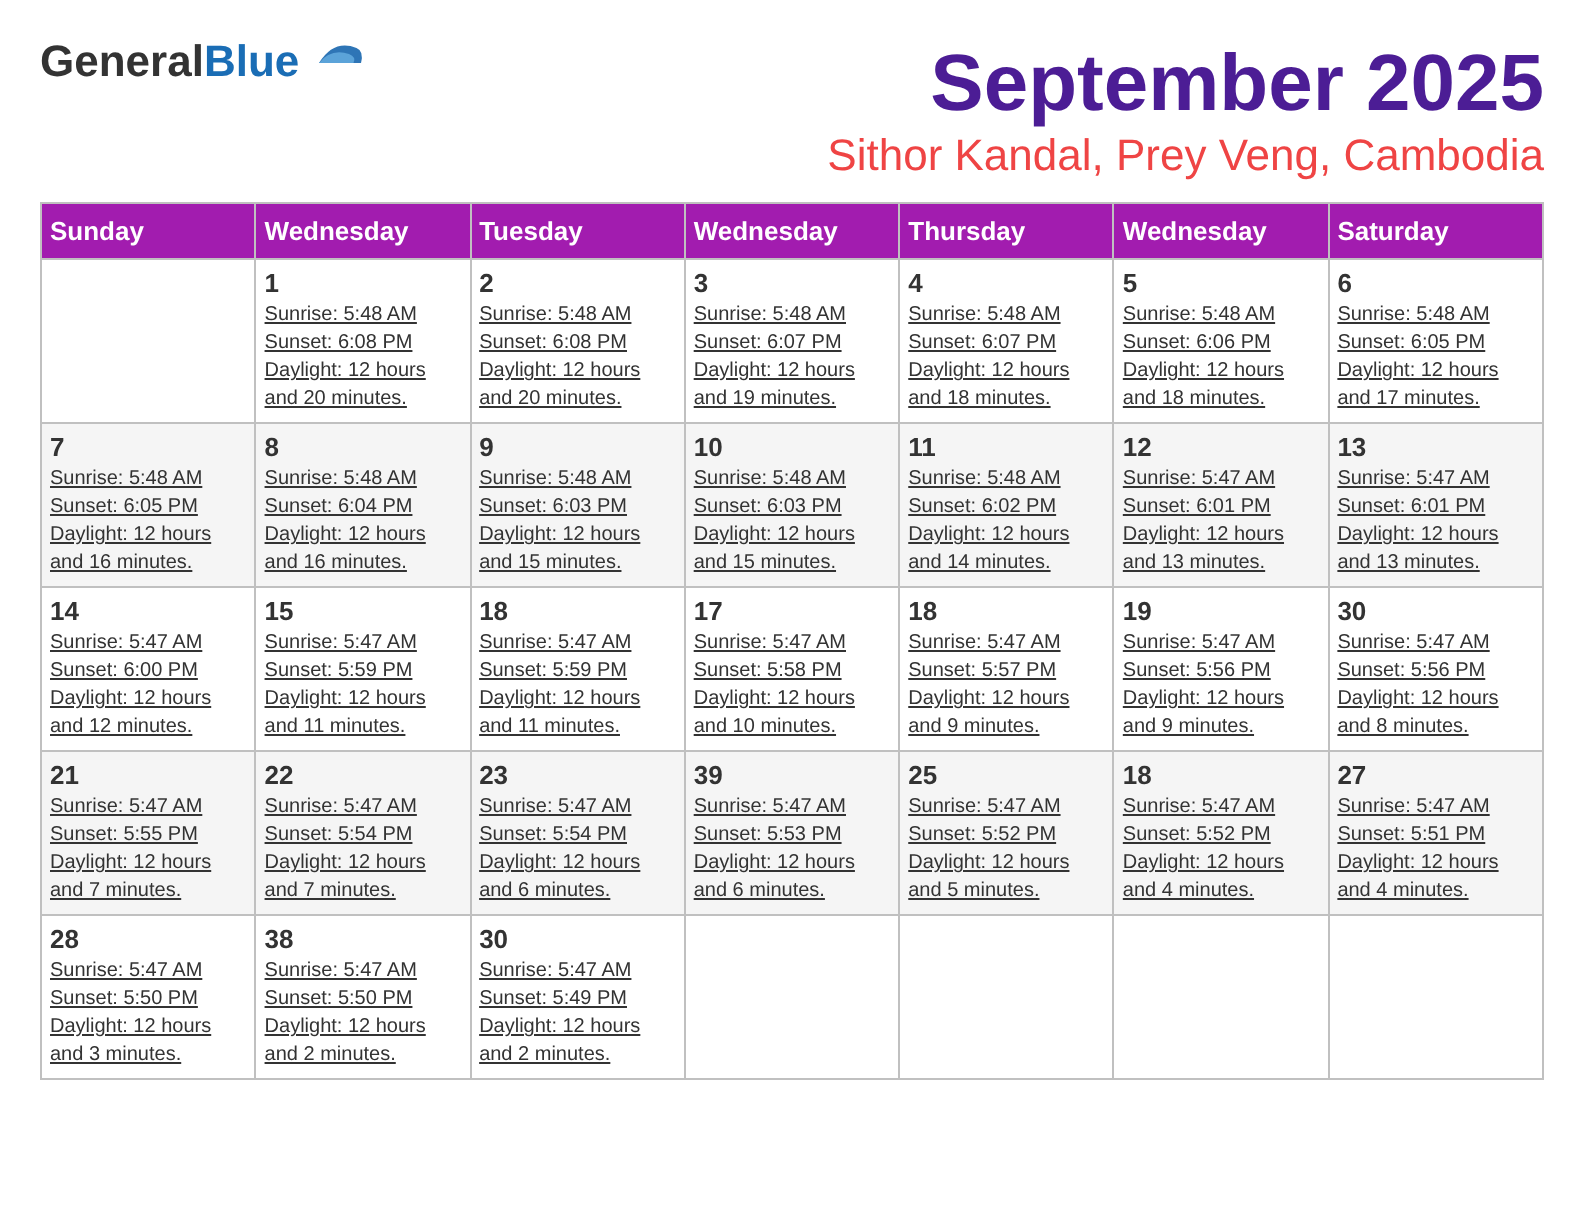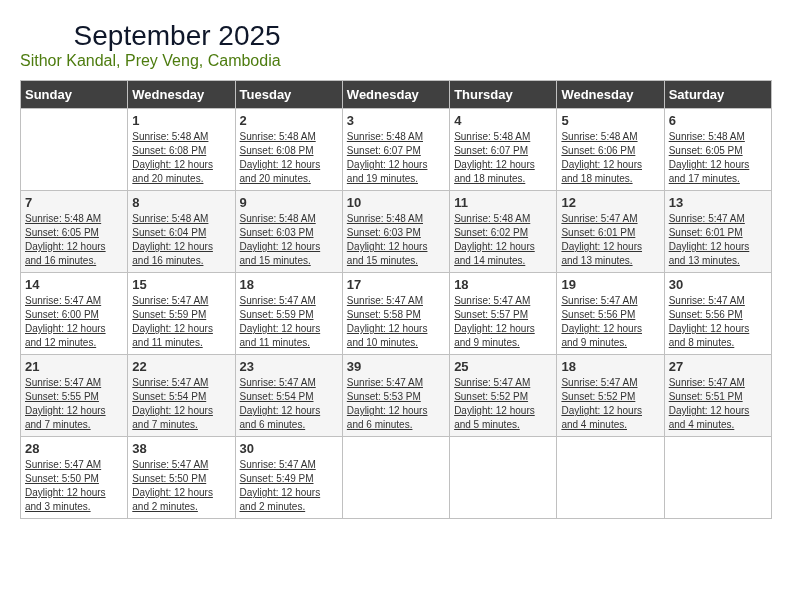--- a/index.html
+++ b/index.html
@@ -31,36 +31,36 @@
     .logo-icon {
       width: 30px;
       height: 18px;
       margin-left: 52px;
       margin-top: -2px;
     }
     .title-section {
       text-align: right;
     }
     .title-section h1 {
-      font-size: 28px;
+      font-size: 40px;
+      font-weight: bold;
+      color: #4c1d95;
+    }
+    .title-section h2 {
+      font-size: 22px;
       font-weight: normal;
-      color: #0f172a;
-    }
-    .title-section h2 {
-      font-size: 16px;
-      font-weight: normal;
-      color: #4d7c0f;
+      color: #ef4444;
     }
     table {
       width: 100%;
       border-collapse: collapse;
       font-size: 11px;
     }
     thead tr th {
-      background-color: #404040;
+      background-color: #a21caf;
       color: #fff;
       padding: 6px 4px;
       text-align: left;
       font-size: 13px;
       font-weight: bold;
       border: 1px solid #c0c0c0;
     }
     tbody tr td {
       border: 1px solid #c0c0c0;
       padding: 4px 4px;
@@ -91,20 +91,31 @@
       background-color: #ffffff;
     }
     tbody tr td.empty {
       background-color: inherit;
     }
   </style>
 </head>
 <body>
 
 <div class="header-section">
+  <div class="logo">
+    <div style="display:flex;align-items:center;">
+      <span class="logo-text">
+        <span>General</span><span class="blue">Blue</span>
+      </span>
+      <svg class="logo-icon" viewBox="0 0 40 24" xmlns="http://www.w3.org/2000/svg" style="margin-left:2px;margin-top:-8px;">
+        <path d="M10 18 Q20 2 35 8 Q40 10 38 18 Z" fill="#2e75b6"></path>
+        <path d="M10 18 Q18 8 30 12 Q35 14 33 18 Z" fill="#5ba3d9"></path>
+      </svg>
+    </div>
+  </div>
   <div class="title-section">
     <h1>September 2025</h1>
     <h2>Sithor Kandal, Prey Veng, Cambodia</h2>
   </div>
 </div>
 
 <table>
   <thead>
     <tr>
     <th>Sunday</th>

